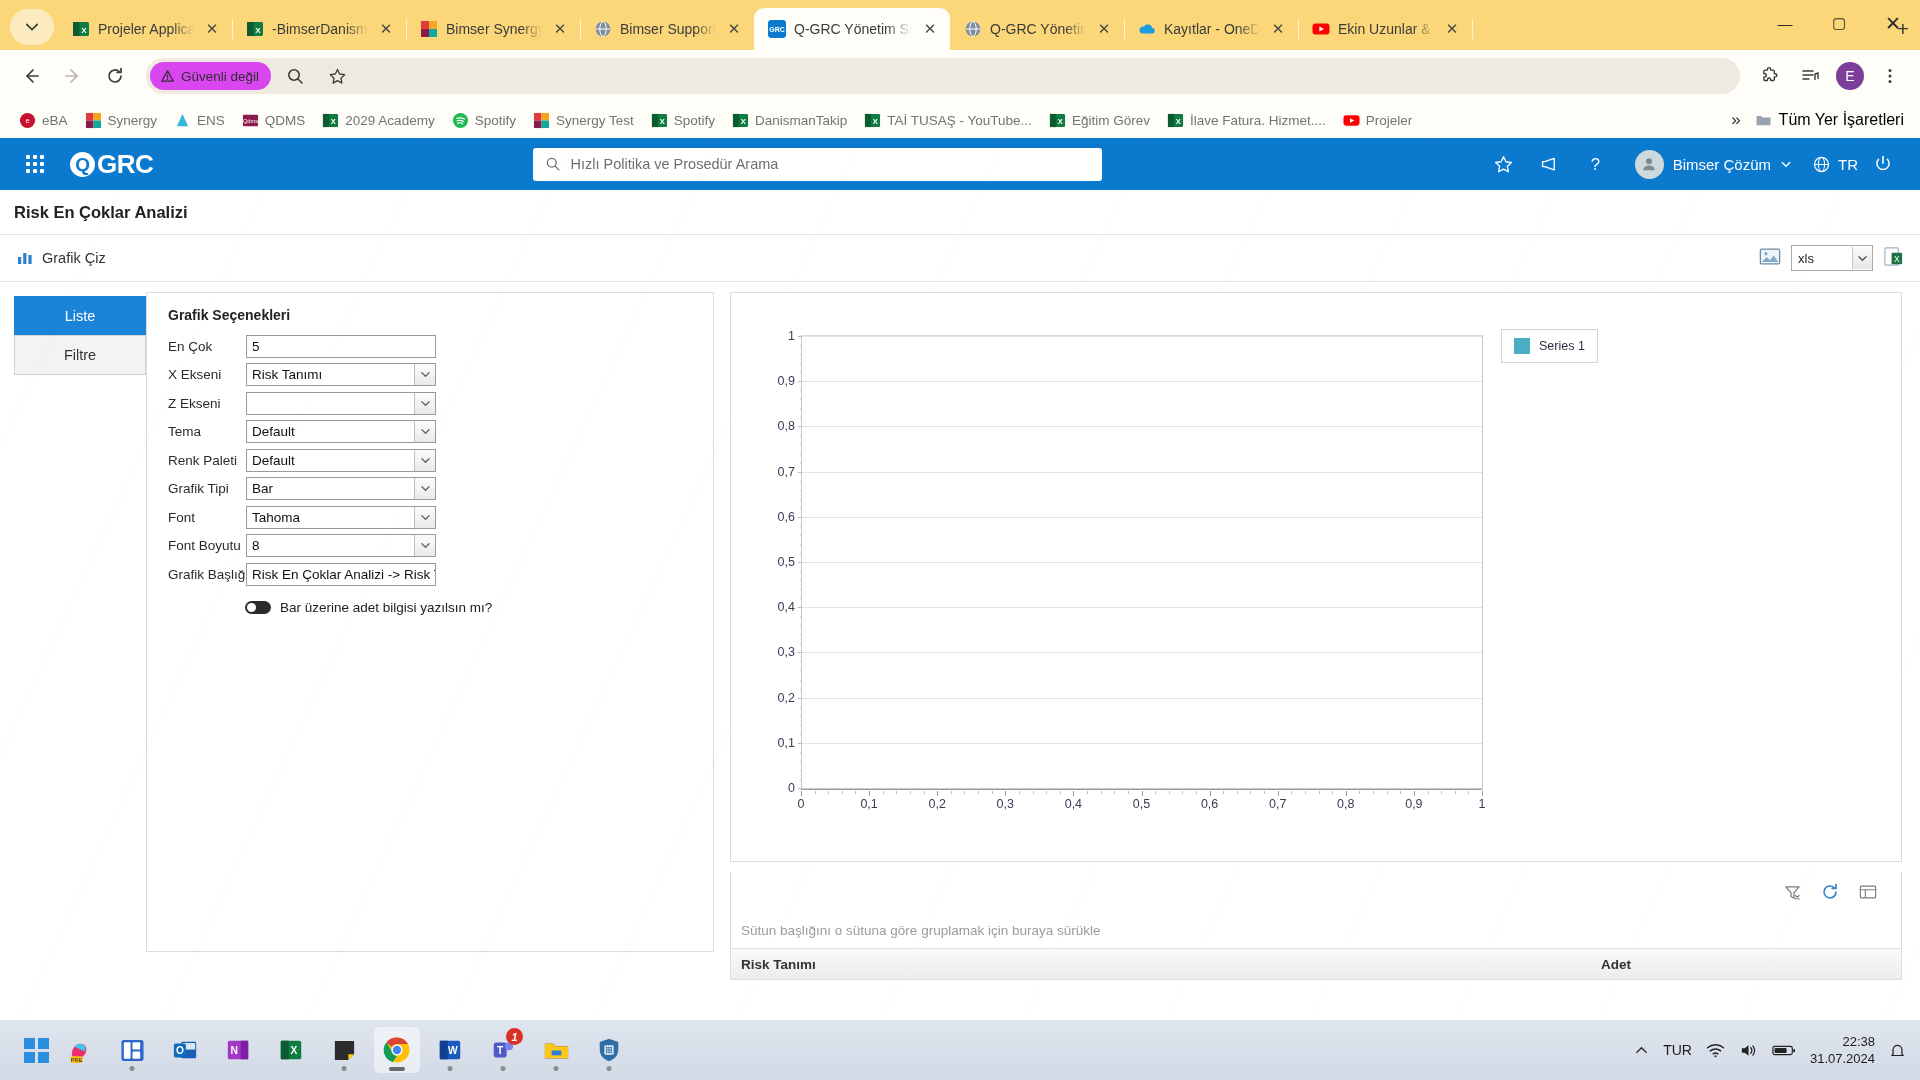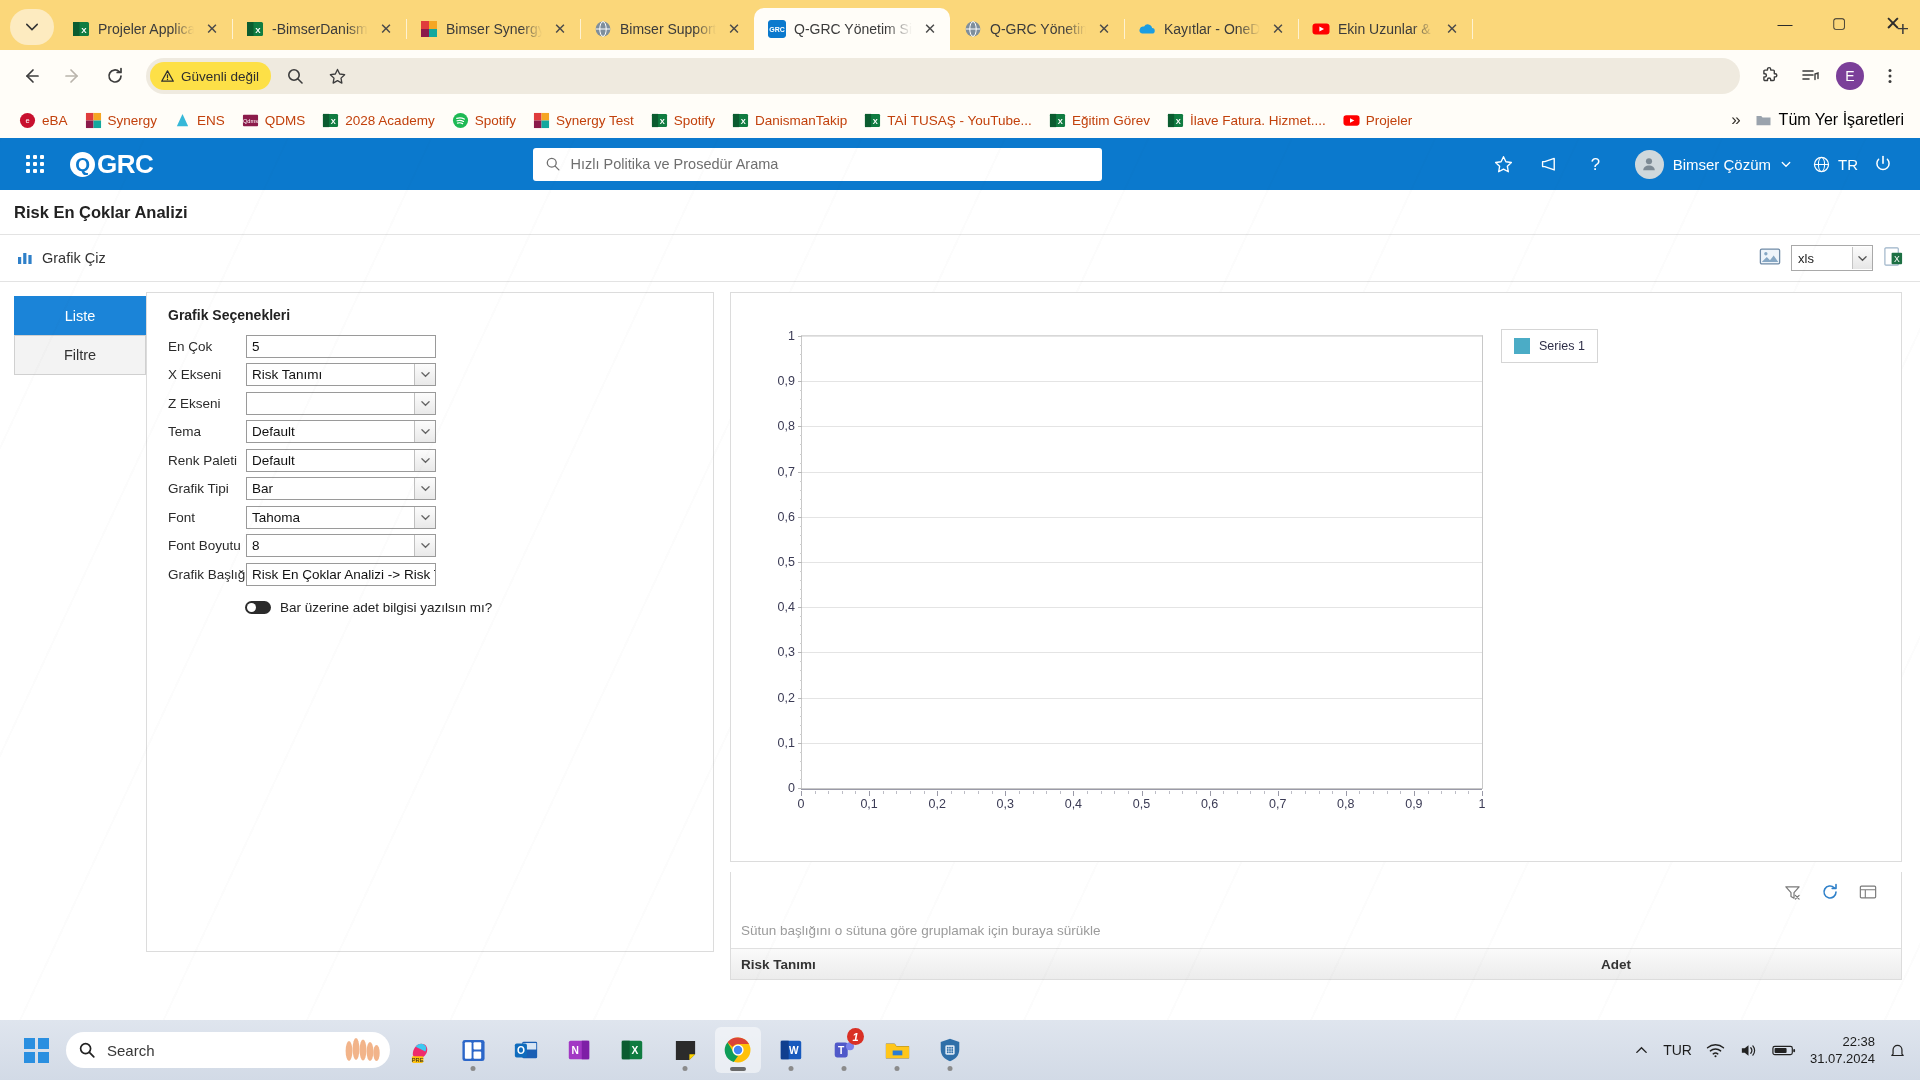--- a/index.html
+++ b/index.html
@@ -21,31 +21,31 @@
   .newtab{width:34px;height:34px;margin:0 0 4px 6px;display:flex;align-items:center;justify-content:center;font-size:21px;color:#3b3b3b;flex:none;}
   .wincontrols{position:absolute;right:0;top:0;height:46px;display:flex;align-items:center;}
   .wc{width:54px;height:46px;display:flex;align-items:center;justify-content:center;font-size:15px;color:#2b2b2b;}
   .wc.close{font-size:19px;}
 
   
   .toolbar{height:52px;background:#FFFDF8;display:flex;align-items:center;padding:0 12px;gap:4px;}
   .navbtn{width:38px;height:38px;border-radius:19px;display:flex;align-items:center;justify-content:center;color:#3c3c3c;}
   .navbtn.dim{color:#b9b4ab;}
   .omnibox{flex:1;height:36px;margin:0 8px;background:#EFEADF;border-radius:18px;display:flex;align-items:center;padding:0 8px 0 4px;gap:6px;min-width:0;}
-  .notsecure{height:28px;border-radius:14px;background:#fde047;display:flex;align-items:center;gap:6px;padding:0 12px 0 10px;flex:none;}
+  .notsecure{height:28px;border-radius:14px;background:#d946ef;display:flex;align-items:center;gap:6px;padding:0 12px 0 10px;flex:none;}
   .notsecure span{font-size:13.5px;color:#2e2e2e;}
   .url{font-size:15px;color:#4c4c4c;white-space:nowrap;overflow:hidden;flex:1;}
   .tb-icon{width:36px;height:36px;border-radius:18px;display:flex;align-items:center;justify-content:center;color:#3c3c3c;flex:none;}
   .avatar{width:28px;height:28px;border-radius:14px;background:#7B3F99;color:#fff;font-size:14px;display:flex;align-items:center;justify-content:center;flex:none;margin:0 4px;}
 
   
   .bookmarks{height:36px;background:#FFFDF8;display:flex;align-items:center;padding:0 12px;gap:3px;overflow:hidden;}
   .bm{display:flex;align-items:center;gap:6px;padding:4px 7px;border-radius:6px;white-space:nowrap;flex:none;}
   .bm .bmi{width:17px;height:17px;border-radius:3px;display:flex;align-items:center;justify-content:center;font-size:9px;color:#fff;overflow:hidden;flex:none;}
-  .bm .bml{font-size:13.5px;color:#c2410c;}
+  .bm .bml{font-size:13.5px;color:#737373;}
   .bm-more{margin-left:auto;display:flex;align-items:center;gap:14px;padding-right:4px;flex:none;}
   .bm-all{display:flex;align-items:center;gap:7px;}
 
   
   .app{position:absolute;top:138px;left:0;right:0;bottom:0;background:#fff;overflow:hidden;}
   .appbar{height:52px;background:#0B79CD;display:flex;align-items:center;padding:0 16px;gap:14px;color:#fff;}
   .grid9{display:grid;grid-template-columns:repeat(3,4px);grid-template-rows:repeat(3,4px);gap:3px;margin-left:10px;}
   .grid9 i{width:4px;height:4px;background:#fff;border-radius:1px;display:block;}
   .brand{display:flex;align-items:center;gap:2px;font-size:26px;font-weight:bold;letter-spacing:-.5px;margin-left:12px;}
   .brand .qmark{width:25px;height:25px;border-radius:50%;background:#fff;color:#0B79CD;font-size:19px;font-weight:bold;display:flex;align-items:center;justify-content:center;line-height:1;}
@@ -343,21 +343,21 @@
           <span class="bml">QDMS</span>
         </div>
         <div class="bm">
           <span class="bmi">
             <svg viewBox="0 0 18 18">
               <rect x="1" y="2" width="16" height="14" rx="1.5" fill="#107C41"></rect>
               <rect x="1" y="2" width="6.5" height="14" fill="#0B5C30"></rect>
               <text x="12" y="12.6" font-size="8" fill="#fff" text-anchor="middle" font-family="Liberation Sans" font-weight="bold">X</text>
             </svg>
           </span>
-          <span class="bml">2028 Academy</span>
+          <span class="bml">2029 Academy</span>
         </div>
         <div class="bm">
           <span class="bmi">
             <svg viewBox="0 0 18 18">
               <circle cx="9" cy="9" r="8" fill="#1DB954"></circle>
               <g stroke="#fff" stroke-width="1.3" fill="none" stroke-linecap="round">
                 <path d="M5 6.8c2.6-.9 5.6-.7 8 .7"></path>
                 <path d="M5.4 9.3c2.2-.7 4.7-.5 6.8.7"></path>
                 <path d="M5.8 11.7c1.8-.5 3.8-.4 5.4.6"></path>
               </g>
@@ -847,36 +847,20 @@
 </div>
 
 <div class="taskbar">
   <div class="tb-center">
     <span class="winlogo">
         <i></i>
         <i></i>
         <i></i>
         <i></i>
       </span>
-    <span class="searchpill">
-      <svg width="18" height="18" viewBox="0 0 18 18">
-          <circle cx="7.6" cy="7.6" r="5" stroke="#222" stroke-width="1.7" fill="none"></circle>
-          <path d="M11.4 11.4l4.4 4.4" stroke="#222" stroke-width="1.7" stroke-linecap="round"></path>
-        </svg>
-      <span class="sl">Search</span>
-      <svg width="40" height="26" viewBox="0 0 40 26" style="position:absolute;right:8px;">
-        <g fill="#F2B48A">
-            <ellipse cx="7" cy="14" rx="3.4" ry="10"></ellipse>
-            <ellipse cx="14" cy="12" rx="3.4" ry="11"></ellipse>
-            <ellipse cx="21" cy="13" rx="3.4" ry="10.5"></ellipse>
-            <ellipse cx="28" cy="14.5" rx="3.4" ry="9.5"></ellipse>
-            <ellipse cx="34.5" cy="16" rx="3.2" ry="8"></ellipse>
-          </g>
-      </svg>
-    </span>
 
     <span class="tbapp">
       <svg width="27" height="27" viewBox="0 0 28 28">
           <path d="M6 18c0-6 4-11 9-11 4 0 6 3 6 6 0 5-4 9-9 9-3.5 0-6-1.8-6-4z" fill="#EE2B6C"></path>
           <path d="M9 10c2-3 6-4 9-2 2.4 1.6 2.6 4.6 1 7" fill="#3CC8F0"></path>
           <rect x="5" y="20" width="12" height="7" rx="1.5" fill="#FFC20E"></rect>
           <text x="11" y="25.6" font-size="6" fill="#222" text-anchor="middle" font-family="Liberation Sans">PRE</text>
         </svg>
     </span>
     <span class="tbapp">

